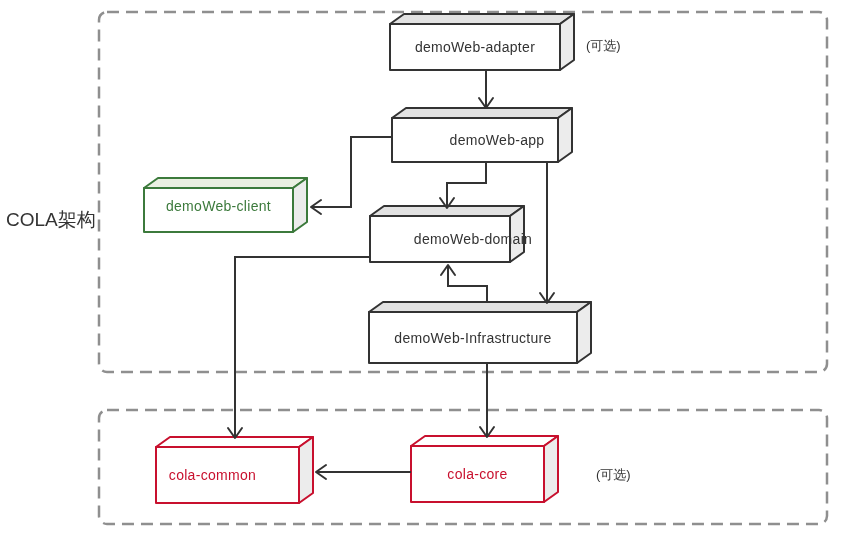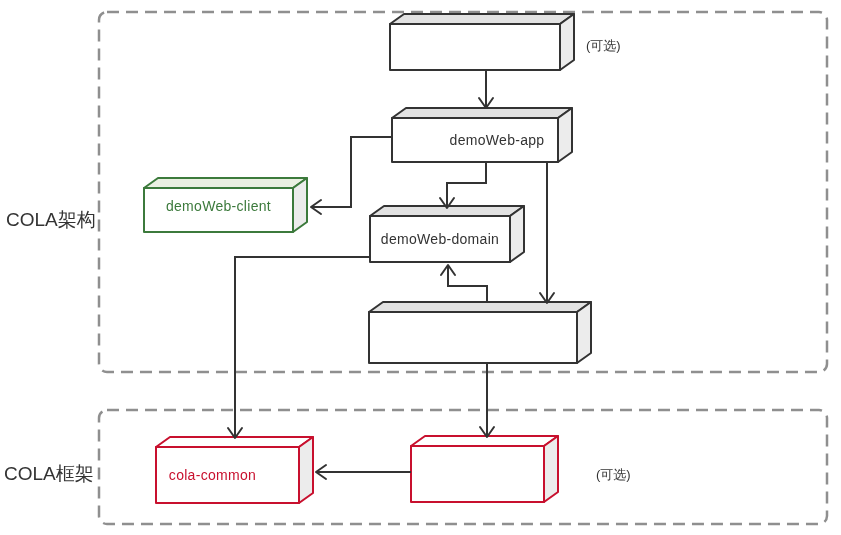--- a/index.html
+++ b/index.html
@@ -95,23 +95,25 @@
       <path d="M486,162 L486,183 L447,183 L447,208" marker-end="url(#arrow)"></path>
       <path d="M547,162 L547,303" marker-end="url(#arrow)"></path>
       <path d="M487,303 L487,286 L448,286 L448,265" marker-end="url(#arrow)"></path>
       <path d="M370,257 L235,257 L235,438" marker-end="url(#arrow)"></path>
       <path d="M487,363 L487,437" marker-end="url(#arrow)"></path>
       <path d="M411,472 L316,472" marker-end="url(#arrow)"></path>
     </g>
   </svg>
 
   <div class="group-label" style="left:6px;top:207px;">COLA架构</div>
-  <div class="group-label" style="left:4px;top:461px;">COLA框架</div>
 
+  <div class="node-label" style="left:390px;top:24px;width:170px;height:46px;">demoWeb-adapter</div>
   <div class="node-label" style="left:392px;top:118px;width:166px;height:44px;margin-left:22px;">demoWeb-app</div>
   <div class="node-label green" style="left:144px;top:188px;width:149px;height:36px;">demoWeb-client</div>
-  <div class="node-label" style="left:370px;top:216px;width:140px;height:46px;">demoWeb-domain</div>
+  <div class="node-label" style="left:370px;top:216px;width:140px;height:46px;padding-left:33px;">demoWeb-domain</div>
+  <div class="node-label" style="left:369px;top:312px;width:208px;height:51px;">demoWeb-Infrastructure</div>
   <div class="node-label red" style="left:156px;top:447px;width:113px;height:56px;text-align:right;">cola-common</div>
+  <div class="node-label red" style="left:411px;top:446px;width:133px;height:56px;">cola-core</div>
 
   <div class="annot" style="left:586px;top:37px;">(可选)</div>
   <div class="annot" style="left:596px;top:466px;">(可选)</div>
 
 </div>
 
 </body></html>

